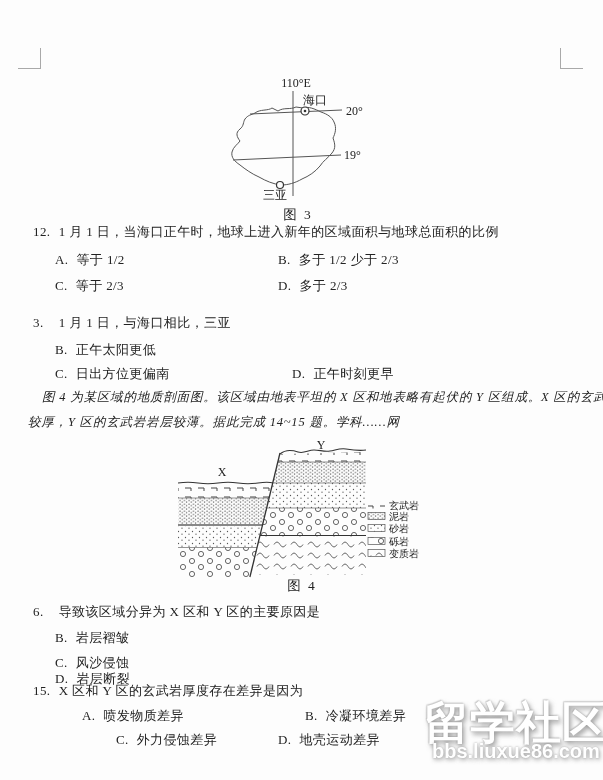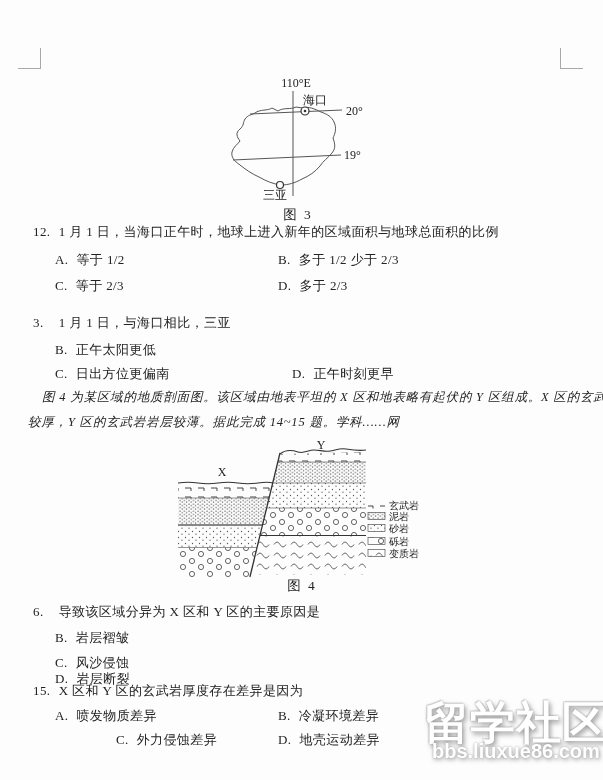--- a/index.html
+++ b/index.html
@@ -190,21 +190,21 @@
   </span>
   <span class="opt">
     <span class="olabel">D.</span><span>岩层断裂</span>
   </span>
 </div>
 
 <div class="abs line stem" style="top:683px;">
   <span class="qnum">15.</span>
   <span>X 区和 Y 区的玄武岩厚度存在差异是因为</span>
 </div>
-<div class="abs line optrow" style="top:708px;">
+<div class="abs line optrow" style="top:708px;margin-left:27px;">
   <span class="opt opt-first">
     <span class="olabel">A.</span><span>喷发物质差异</span>
   </span>
   <span class="opt">
     <span class="olabel">B.</span><span>冷凝环境差异</span>
   </span>
 </div>
 <div class="abs line optrow" style="top:732px;text-align:center;">
   <span class="opt opt-first">
     <span class="olabel">C.</span><span>外力侵蚀差异</span>

